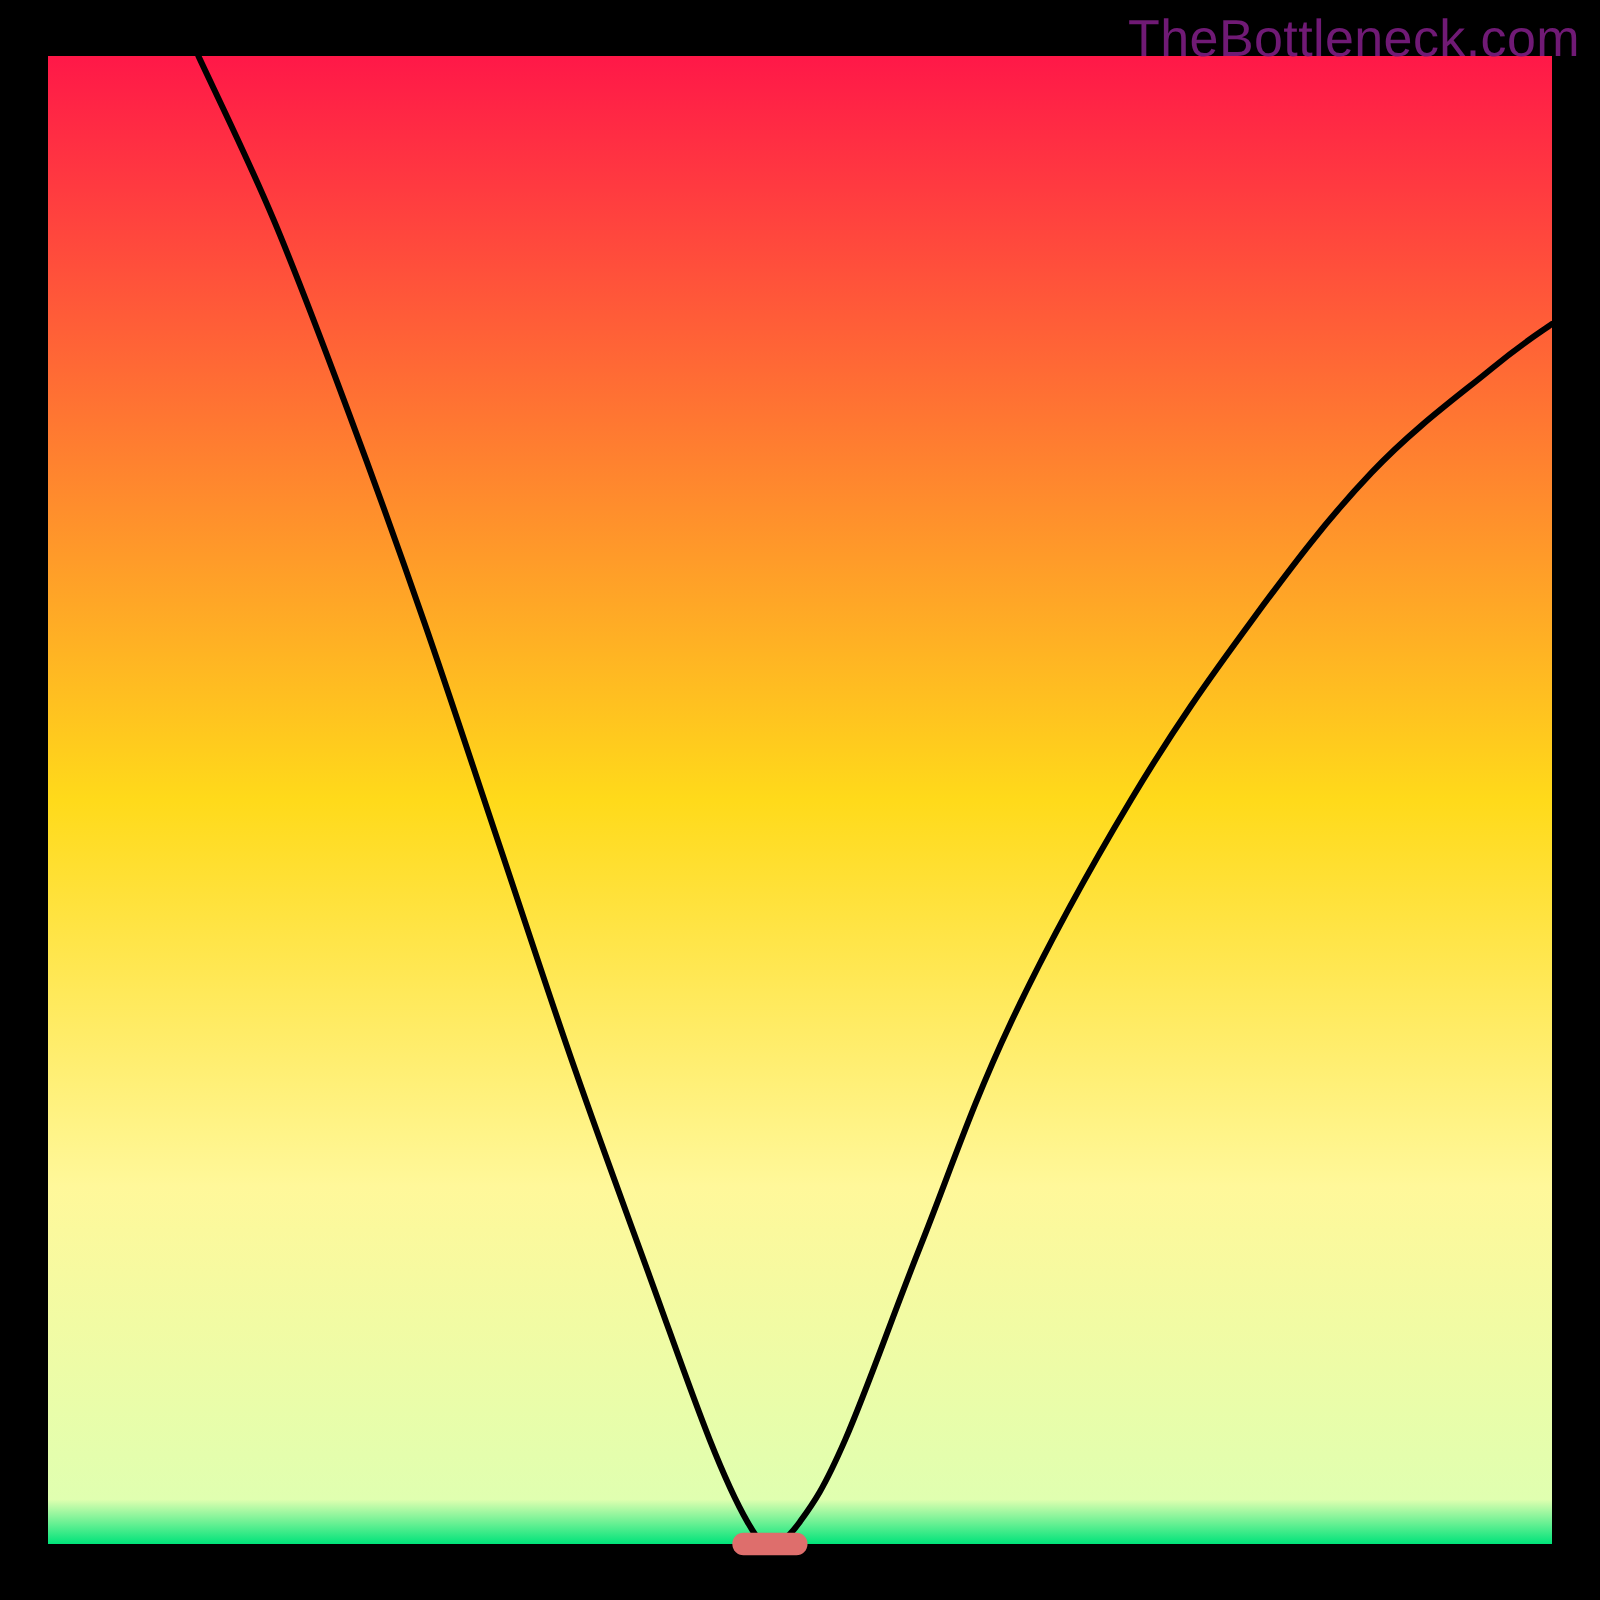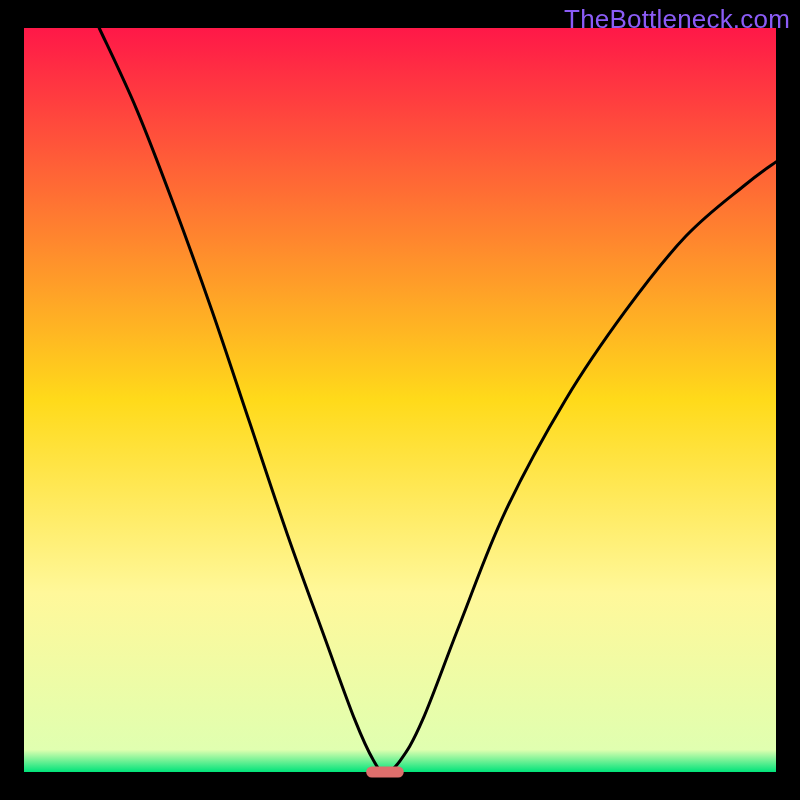--- a/index.html
+++ b/index.html
@@ -17,21 +17,21 @@
   }
   svg {
     display: block;
   }
   .watermark {
     position: absolute;
     top: 4px;
     right: 10px;
     font-family: Arial, Helvetica, sans-serif;
     font-size: 26px;
-    color: #8b5cf6;
+    color: #701a75;
     letter-spacing: 0.2px;
   }
 </style>
 </head>
 <body>
 
 <div class="chart-container">
   <svg id="chart-svg" width="800" height="800" viewBox="0 0 800 800">
       <rect x="0" y="0" width="800" height="800" fill="#000"></rect>
       <defs>

